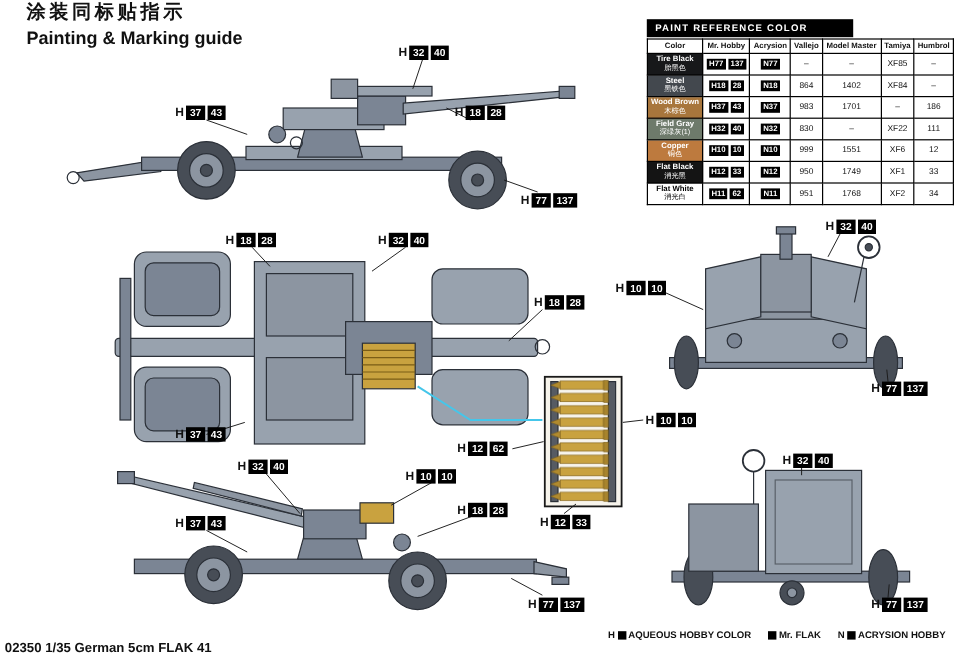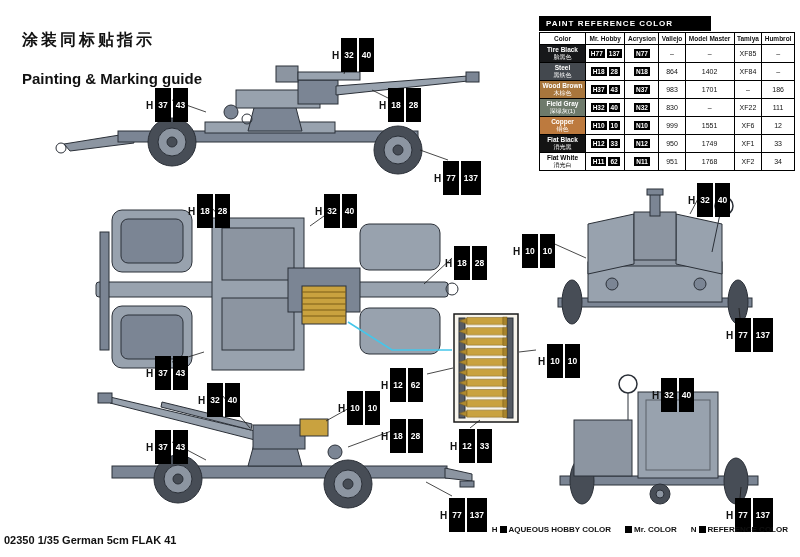--- a/index.html
+++ b/index.html
@@ -2,42 +2,42 @@
 <html><head>
 <meta charset="utf-8">
 <style>
   * { margin:0; padding:0; box-sizing:border-box; }
   html,body { width:800px; height:557px; background:#fff; overflow:hidden;
     font-family:"Liberation Sans", sans-serif; color:#111; }
   .canvas { position:absolute; left:0; top:0; width:800px; height:557px; background:#ffffff; }
   svg.art { position:absolute; left:0; top:0; }
 
   
-  .titleblock { position:absolute; left:22px; top:30px; }
+  .titleblock { position:absolute; left:22px; top:0; }
   .title-cn { font-size:16px; font-weight:bold; letter-spacing:3px; }
-  .title-en { font-size:15px; font-weight:bold; margin-top:19px; }
+  .title-en { font-size:15px; font-weight:bold; margin-top:3px; }
 
   
   .pt { position:absolute; left:539px; top:16px; width:256px; }
   .pt-title { background:#000; color:#fff; font-size:8px; font-weight:bold;
     letter-spacing:1px; padding:3px 7px; width:172px; }
   .pt table { border-collapse:collapse; width:100%; margin-top:1px; }
   .pt th, .pt td { border:1px solid #000; text-align:center; vertical-align:middle; }
   .pt th { font-size:6.5px; line-height:1.15; padding:2px 1px; font-weight:bold; }
   .pt td { font-size:7px; padding:1px 0; height:17px; }
   .pt td.swatch { font-size:6.5px; line-height:1.2; font-weight:bold; width:46px; }
   .pt td.swatch div:last-child { font-size:6px; font-weight:normal; }
   .mini-box { display:inline-block; background:#000; color:#fff; font-size:6.5px;
     font-weight:bold; padding:1px 2px; margin:0 1px; }
 
   
   .callout { position:absolute; display:flex; align-items:center; gap:2px; white-space:nowrap; }
   .callout .h { font-size:10px; font-weight:bold; }
   .callout .box { background:#000; color:#fff; font-size:8.5px; font-weight:bold;
-    padding:12px 3px; min-width:14px; text-align:center; }
+    padding:1px 3px; min-width:14px; text-align:center; }
 
   
   .footer-kit { position:absolute; left:4px; top:534px; font-size:11px; font-weight:bold; }
   .legend { position:absolute; right:12px; top:525px; display:flex; gap:14px;
     font-size:8px; font-weight:bold; align-items:center; }
   .lg-item { display:inline-flex; align-items:center; gap:2px; }
   .lg-box { display:inline-block; width:7px; height:7px; background:#000; }
 </style>
 </head>
 <body>
@@ -396,23 +396,23 @@
   <footer>
     <div class="footer-kit">02350 1/35 German 5cm FLAK 41</div>
     <div class="legend" id="legend">
         <span class="lg-item">
           <span>H</span>
           <span class="lg-box"></span>
           <span>AQUEOUS HOBBY COLOR</span>
         </span>
         <span class="lg-item">
           <span class="lg-box"></span>
-          <span>Mr. COLOR</span>
+          <span>Mr. FLAK</span>
         </span>
         <span class="lg-item">
           <span>N</span>
           <span class="lg-box"></span>
-          <span>REFERENCE COLOR</span>
+          <span>ACRYSION HOBBY</span>
         </span>
       </div>
   </footer>
 
 </div>
 
 </body></html>

